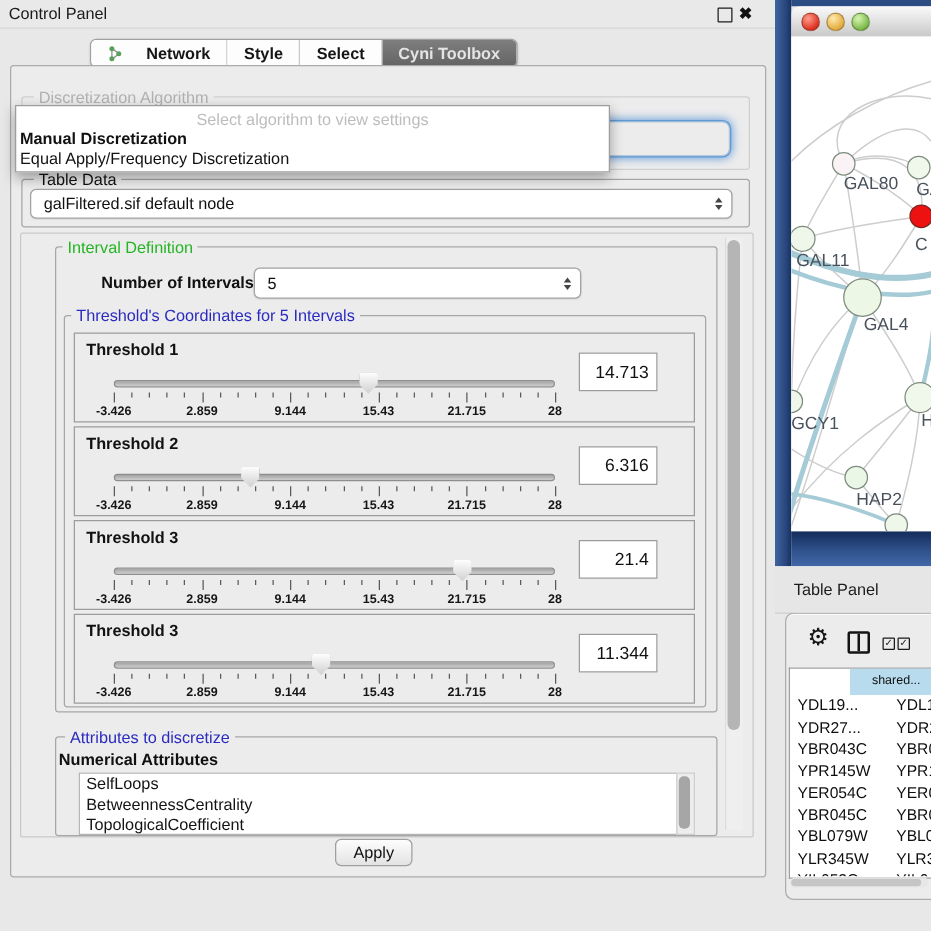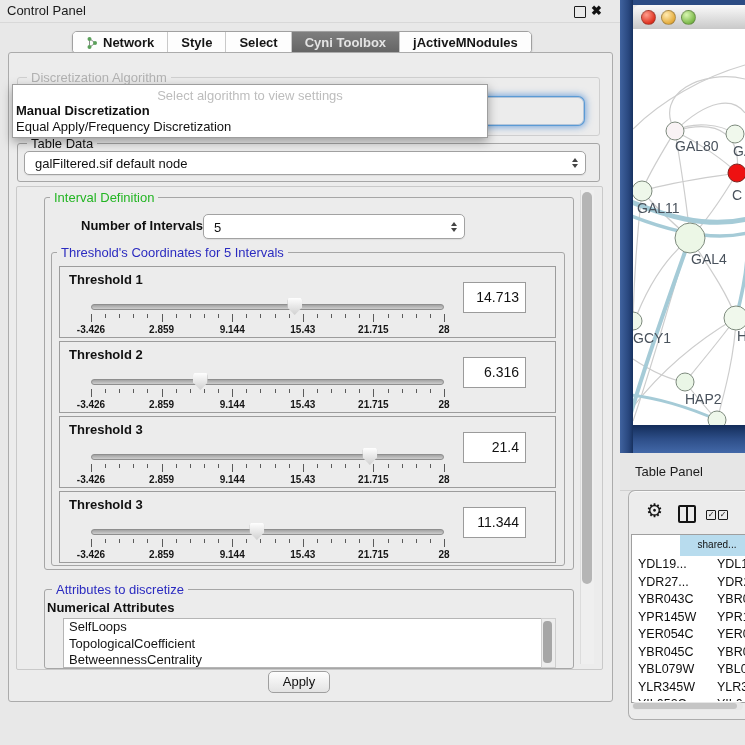--- a/index.html
+++ b/index.html
@@ -8,21 +8,21 @@
 #app{position:relative;width:745px;height:745px;}
 .abs{position:absolute;}
 
 #cp-titlebar{left:0;top:0;width:620px;height:22px;background:#e9e9e9;border-bottom:1px solid #d8d8d8;}
 #cp-title{left:7px;top:3px;font-size:13px;color:#1a1a1a;}
 #float-ic{left:574px;top:6px;width:10px;height:10px;border:1.5px solid #1c1c1c;border-radius:1px;}
 #close-ic{left:591px;top:3px;font-size:13px;font-weight:bold;color:#111;}
 
 .seg{display:flex;border:1px solid #a0a0a0;border-radius:5px;overflow:hidden;background:#fff;
  box-shadow:0 1px 2px rgba(0,0,0,0.18);}
-.seg-tab{font-size:13px;font-weight:bold;padding:0 13px;display:flex;align-items:center;gap:5px;
+.seg-tab{font-size:13px;font-weight:bold;padding:0 13px;display:flex;align-items:center;gap:19px;
  border-right:1px solid #c9c9c9;color:#151515;background:#fdfdfd;white-space:nowrap;}
 .seg-tab:last-child{border-right:none;}
 .seg-tab.selected{background:linear-gradient(#7e7e7e,#646464);color:#e4e4e4;}
 #top-tabs{left:72px;top:31px;height:21px;}
 #top-tabs .seg-tab{line-height:21px;}
 #bottom-tabs{left:135px;top:703px;height:20px;}
 #bottom-tabs .seg-tab{line-height:20px;}
 .tab-icon{display:inline-flex;align-items:center;}
 
 #cp-main{left:8px;top:52px;width:603px;height:648px;background:#ececec;border:1px solid #ababab;border-radius:3px;}
@@ -149,23 +149,20 @@
         <span>Network</span>
       </div>
       <div class="seg-tab">
         <span>Style</span>
       </div>
       <div class="seg-tab">
         <span>Select</span>
       </div>
       <div class="seg-tab selected">
         <span>Cyni Toolbox</span>
-      </div>
-      <div class="seg-tab">
-        <span>jActiveMNodules</span>
       </div>
     </div>
 
   <div id="cp-main" class="abs"></div>
   <div id="viewport" class="abs"></div>
 
   <div id="disc-group" class="abs group">
     <span class="group-title" style="left:9px">Discretization Algorithm</span>
   </div>
   <div id="algo-combo" class="abs"></div>
@@ -373,22 +370,22 @@
     <div class="th-value">11.344</div>
   </div>
     </div>
 
   <div id="attrs-group" class="abs group">
     <span class="group-title" style="left:7px">Attributes to discretize</span>
   </div>
   <div id="na-label" class="abs blabel">Numerical Attributes</div>
   <div id="attr-list" class="abs">
       <div class="list-item">SelfLoops</div>
+      <div class="list-item">BetweennessCentrality</div>
       <div class="list-item">TopologicalCoefficient</div>
-      <div class="list-item">BetweennessCentrality</div>
     </div>
   <div id="attr-vscroll" class="abs">
       <div id="attr-vthumb"></div>
     </div>
 
   <div id="main-vscroll" class="abs">
       <div id="main-vthumb"></div>
     </div>
 
   <div id="apply-btn" class="abs">Apply</div>

